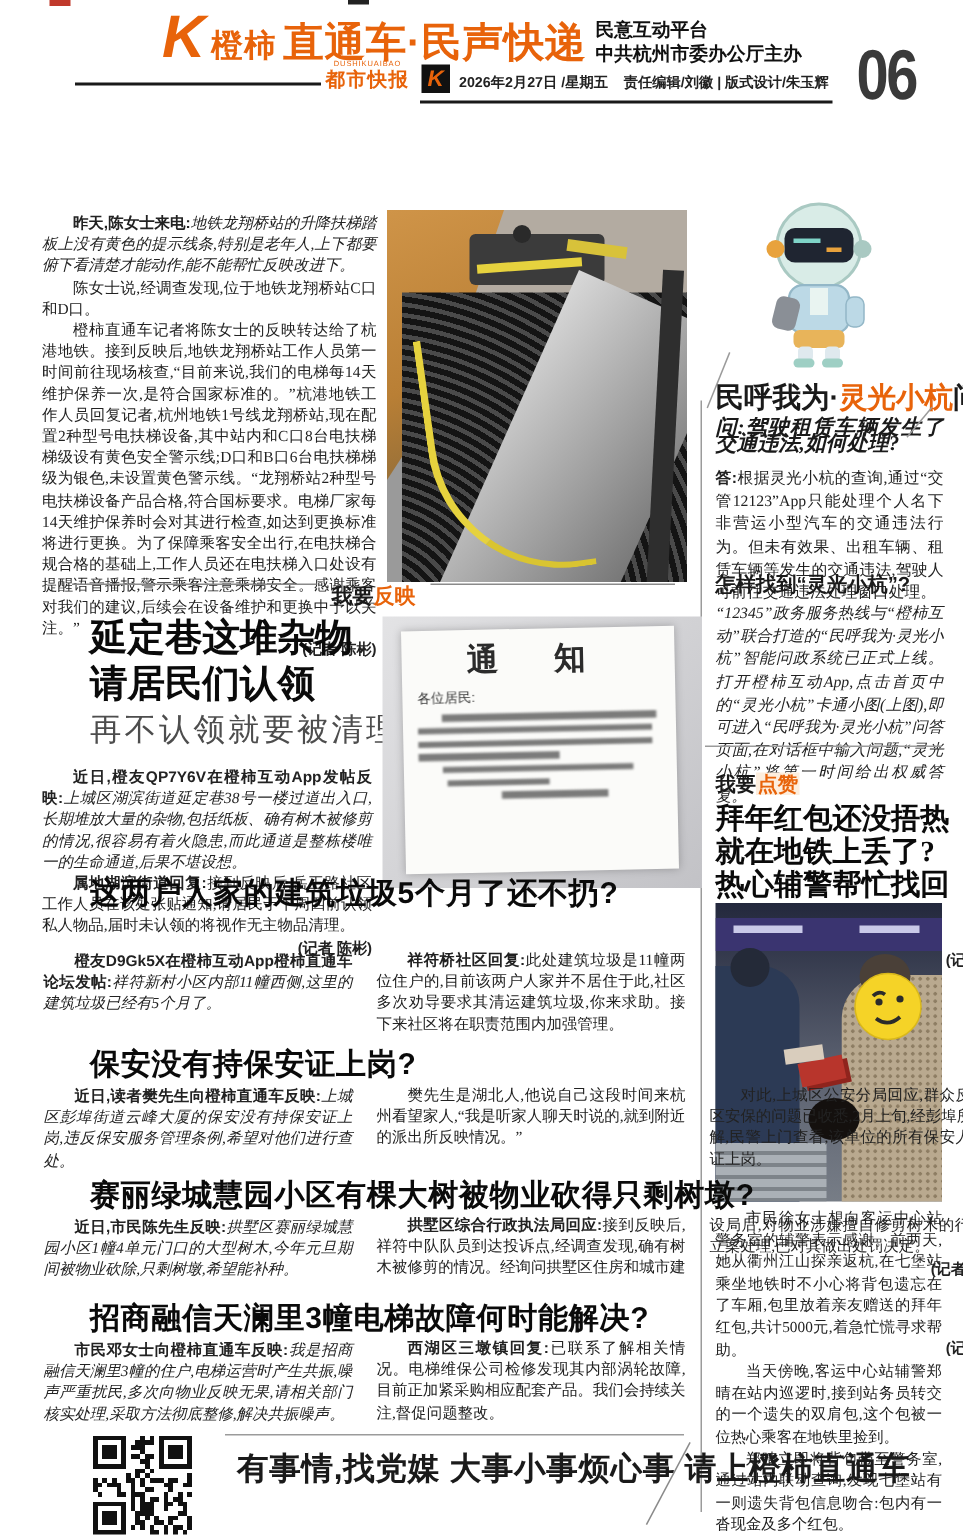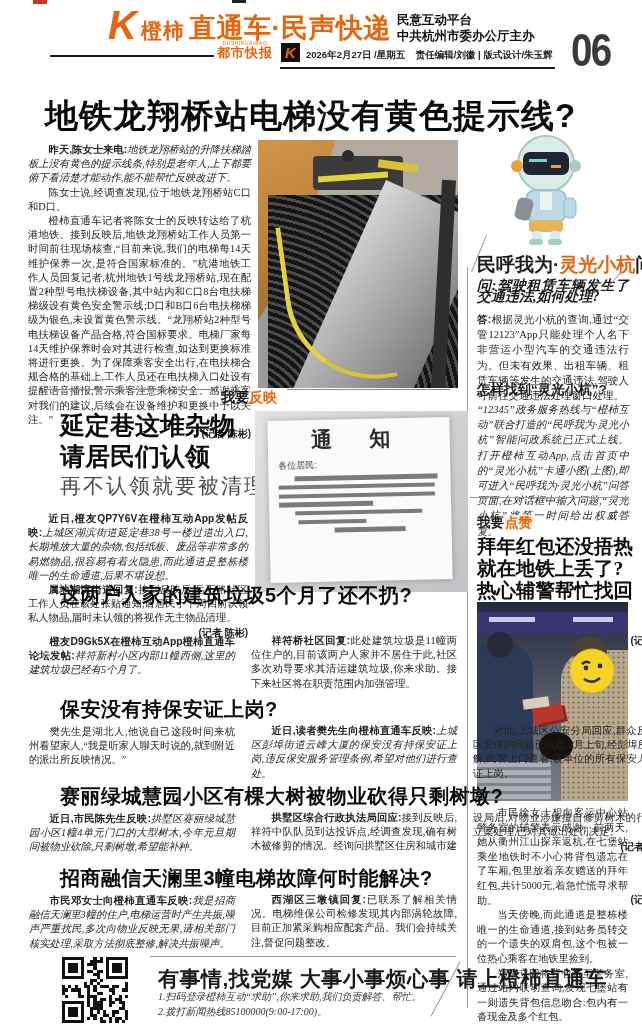--- a/index.html
+++ b/index.html
@@ -80,21 +80,20 @@
     <div class="masthead">都市快报</div>
   </div>
   <div class="abs kbadge" style="left:281px;top:43px;">K</div>
   <div class="abs dateline" style="left:306px;top:49px;">
     <span>2026年2月27日 /星期五</span>&nbsp;&nbsp;&nbsp;
     <span>责任编辑/刘徽 | 版式设计/朱玉辉</span>
   </div>
   <div class="hline" style="left:280px;top:67px;width:275px;height:2px;"></div>
   <div class="abs pageno" style="left:571px;top:26px;">06</div>
 
-  <div class="abs hl-main" style="left:45px;top:94px;">地铁龙翔桥站电梯没有黄色提示线?</div>
 
   <div class="abs body-txt serif just onecol" style="left:28px;top:143px;width:223px;height:246px;">
     <p><span class="lead">昨天,陈女士来电:</span><span class="kai">地铁龙翔桥站的升降扶梯踏板上没有黄色的提示线条,特别是老年人,上下都要俯下看清楚才能动作,能不能帮忙反映改进下。</span></p>
     <p>陈女士说,经调查发现,位于地铁龙翔桥站C口和D口。</p>
     <p>橙柿直通车记者将陈女士的反映转达给了杭港地铁。接到反映后,地铁龙翔桥站工作人员第一时间前往现场核查,“目前来说,我们的电梯每14天维护保养一次,是符合国家标准的。”杭港地铁工作人员回复记者,杭州地铁1号线龙翔桥站,现在配置2种型号电扶梯设备,其中站内和C口8台电扶梯梯级设有黄色安全警示线;D口和B口6台电扶梯梯级为银色,未设置黄色警示线。“龙翔桥站2种型号电扶梯设备产品合格,符合国标要求。电梯厂家每14天维护保养时会对其进行检查,如达到更换标准将进行更换。为了保障乘客安全出行,在电扶梯合规合格的基础上,工作人员还在电扶梯入口处设有提醒语音播报,警示乘客注意乘梯安全。感谢乘客对我们的建议,后续会在设备维护和更换中予以关注。”</p>
     <div class="byline">(记者 陈彬)</div>
   </div>
 
   <div class="photo esc" style="left:258px;top:140px;width:200px;height:248px;">
     <div class="abs" style="left:0;top:0;width:200px;height:62px;background:#b3aba1;"></div>
@@ -172,38 +171,38 @@
       <path d="M15 31 q8 6 16 -1" stroke="#2b2b2b" stroke-width="2.5" fill="none"></path>
     </svg>
     <div class="abs" style="left:56px;top:104px;width:30px;height:16px;background:#b8352c;transform:rotate(-12deg);box-shadow:3px 3px 0 #8f241d;"></div>
     <div class="abs" style="left:46px;top:96px;width:26px;height:10px;background:#d9cdbd;transform:rotate(-8deg);"></div>
     <div class="abs" style="left:62px;top:130px;width:34px;height:28px;border-radius:50%;background:#14100e;"></div>
     <div class="abs" style="left:0;top:160px;width:74px;height:39px;background:repeating-linear-gradient(#aab0b6 0 5px,#7d8389 5px 8px);"></div>
   </div>
 
   <div class="abs body-txt serif just onecol" style="left:477px;top:806px;width:151px;font-size:10.2px;line-height:14.6px;">
     <p>市民徐女士想向客运中心站警务室的辅警表示感谢。前两天,她从衢州江山探亲返杭,在七堡站乘坐地铁时不小心将背包遗忘在了车厢,包里放着亲友赠送的拜年红包,共计5000元,着急忙慌寻求帮助。</p>
-    <p>当天傍晚,而此通道是整栋楼唯一的生命通道,接到站务员转交的一个遗失的双肩包,这个包被一位热心乘客在地铁里捡到。</p>
+    <p>当天傍晚,客运中心站辅警郑晴在站内巡逻时,接到站务员转交的一个遗失的双肩包,这个包被一位热心乘客在地铁里捡到。</p>
     <p>郑晴立即将背包带至警务室,通过站内联动查询,发现七堡站有一则遗失背包信息吻合:包内有一沓现金及多个红包。</p>
 
   </div>
 
   <div class="abs sect" style="left:48px;top:389px;width:402px;">
     <div class="bar"></div>
     <div class="lbl"><span>我要</span><span class="orange">反映</span></div>
     <div class="bar"></div>
   </div>
 
   <div class="abs" style="left:60px;top:410px;">
     <div class="hl-2">延定巷这堆杂物</div>
     <div class="hl-2">请居民们认领</div>
     <div class="hl-sub">再不认领就要被清理</div>
   </div>
   <div class="abs body-txt serif just onecol" style="left:28px;top:512px;width:220px;">
-    <p><span class="lead">近日,橙友QP7Y6V在橙柿互动App发帖反映:</span><span class="kai">上城区湖滨街道延定巷38号一楼过道出入口,长期堆放大量的杂物,包括纸板、废品等非常多的易燃物品,很容易有着火隐患,而此通道是整栋楼唯一的生命通道,后果不堪设想。</span></p>
+    <p><span class="lead">近日,橙友QP7Y6V在橙柿互动App发帖反映:</span><span class="kai">上城区湖滨街道延定巷38号一楼过道出入口,长期堆放大量的杂物,包括纸板、确有树木被修剪的情况,很容易有着火隐患,而此通道是整栋楼唯一的生命通道,后果不堪设想。</span></p>
     <p><span class="lead">属地湖滨街道回复:</span><span>接到反映后,岳王路社区工作人员在该处张贴通知,请居民于下周四前认领私人物品,届时未认领的将视作无主物品清理。</span></p>
     <div class="byline">(记者 陈彬)</div>
   </div>
 
   <div class="photo notice-wall" style="left:255px;top:411px;width:213px;height:181px;">
     <div class="paper">
       <div class="paper-title">通 知</div>
       <div style="font-size:9px;color:#333;margin:5px 0 2px;filter:blur(.5px);">各位居民:</div>
       <div class="paper-line" style="width:88%;margin-left:10%;"></div>
       <div class="paper-line" style="width:96%;"></div>
@@ -217,22 +216,22 @@
 
   <div class="abs hl-3" style="left:60px;top:582px;">这两户人家的建筑垃圾5个月了还不扔?</div>
   <div class="abs body-txt serif just twocol" style="left:28px;top:634px;width:430px;height:60px;">
     <p><span class="lead">橙友D9Gk5X在橙柿互动App橙柿直通车论坛发帖:</span><span class="kai">祥符新村小区内部11幢西侧,这里的建筑垃圾已经有5个月了。</span></p>
     <p><span class="lead">祥符桥社区回复:</span><span>此处建筑垃圾是11幢两位住户的,目前该两户人家并不居住于此,社区多次劝导要求其清运建筑垃圾,你来求助。接下来社区将在职责范围内加强管理。</span></p>
     <div class="byline">(记者 陈彬)</div>
   </div>
 
   <div class="abs hl-3" style="left:60px;top:696px;">保安没有持保安证上岗?</div>
   <div class="abs body-txt serif just twocol" style="left:28px;top:724px;width:430px;height:60px;">
+    <p><span class="lead">近日,读者樊先生向橙柿直通车反映:</span><span class="kai">上城区彭埠街道云峰大厦的保安没有持保安证上岗,违反保安服务管理条例,希望对他们进行查处。</span></p>
     <p>樊先生是湖北人,他说自己这段时间来杭州看望家人,“我是听家人聊天时说的,就到附近的派出所反映情况。”</p>
-    <p><span class="lead">近日,读者樊先生向橙柿直通车反映:</span><span class="kai">上城区彭埠街道云峰大厦的保安没有持保安证上岗,违反保安服务管理条例,希望对他们进行查处。</span></p>
     <p>对此,上城区公安分局回应,群众反映的小区安保的问题已收悉,2月上旬,经彭埠所调查了解,民警上门查看,该单位的所有保安人员均持证上岗。</p>
 
   </div>
 
   <div class="abs hl-3" style="left:60px;top:783px;">赛丽绿城慧园小区有棵大树被物业砍得只剩树墩?</div>
   <div class="abs body-txt serif just twocol" style="left:28px;top:811px;width:430px;height:62px;">
     <p><span class="lead">近日,市民陈先生反映:</span><span class="kai">拱墅区赛丽绿城慧园小区1幢4单元门口的大型树木,今年元旦期间被物业砍除,只剩树墩,希望能补种。</span></p>
     <p><span class="lead">拱墅区综合行政执法局回应:</span><span>接到反映后,祥符中队队员到达投诉点,经调查发现,确有树木被修剪的情况。经询问拱墅区住房和城市建设局后,对物业涉嫌擅自修剪树木的行为予以立案处理,已对其做出处罚决定。</span></p>
     <div class="byline">(记者 邱婵姝)</div>
   </div>
@@ -364,19 +363,15 @@
       <rect x="1" y="1" width="5" height="5" fill="#fff"></rect>
       <rect x="2" y="2" width="3" height="3" fill="#111"></rect>
       <rect x="14" y="0" width="7" height="7" fill="#111"></rect>
       <rect x="15" y="1" width="5" height="5" fill="#fff"></rect>
       <rect x="16" y="2" width="3" height="3" fill="#111"></rect>
       <rect x="0" y="14" width="7" height="7" fill="#111"></rect>
       <rect x="1" y="15" width="5" height="5" fill="#fff"></rect>
       <rect x="2" y="16" width="3" height="3" fill="#111"></rect>
     </svg>
   <div class="abs foot-title" style="left:158px;top:965px;">有事情,找党媒 大事小事烦心事 请上橙柿直通车</div>
-  <div class="abs foot-note kai" style="left:158px;top:990px;width:290px;">
-    <div>1.扫码登录橙柿互动“求助”,你来求助,我们负责解答、帮忙。</div>
-    <div>2.拨打新闻热线85100000(9:00-17:00)。</div>
-  </div>
   <div class="slash" style="left:445px;top:958px;height:62px;"></div>
 
 </div>
 
 </body></html>

